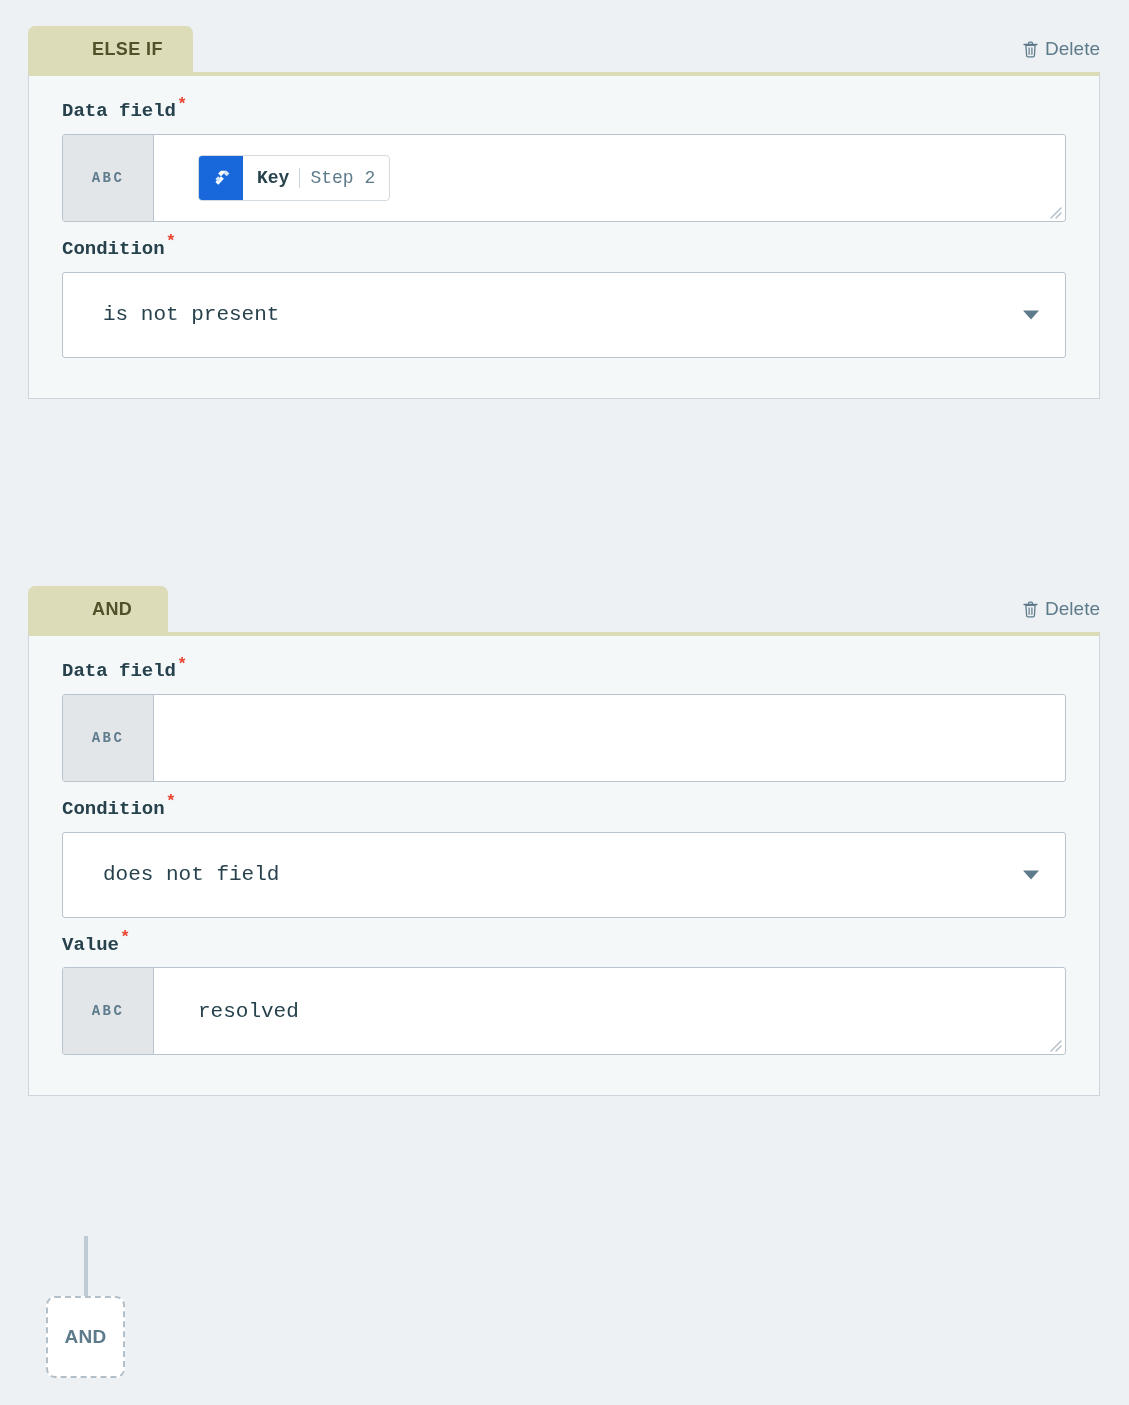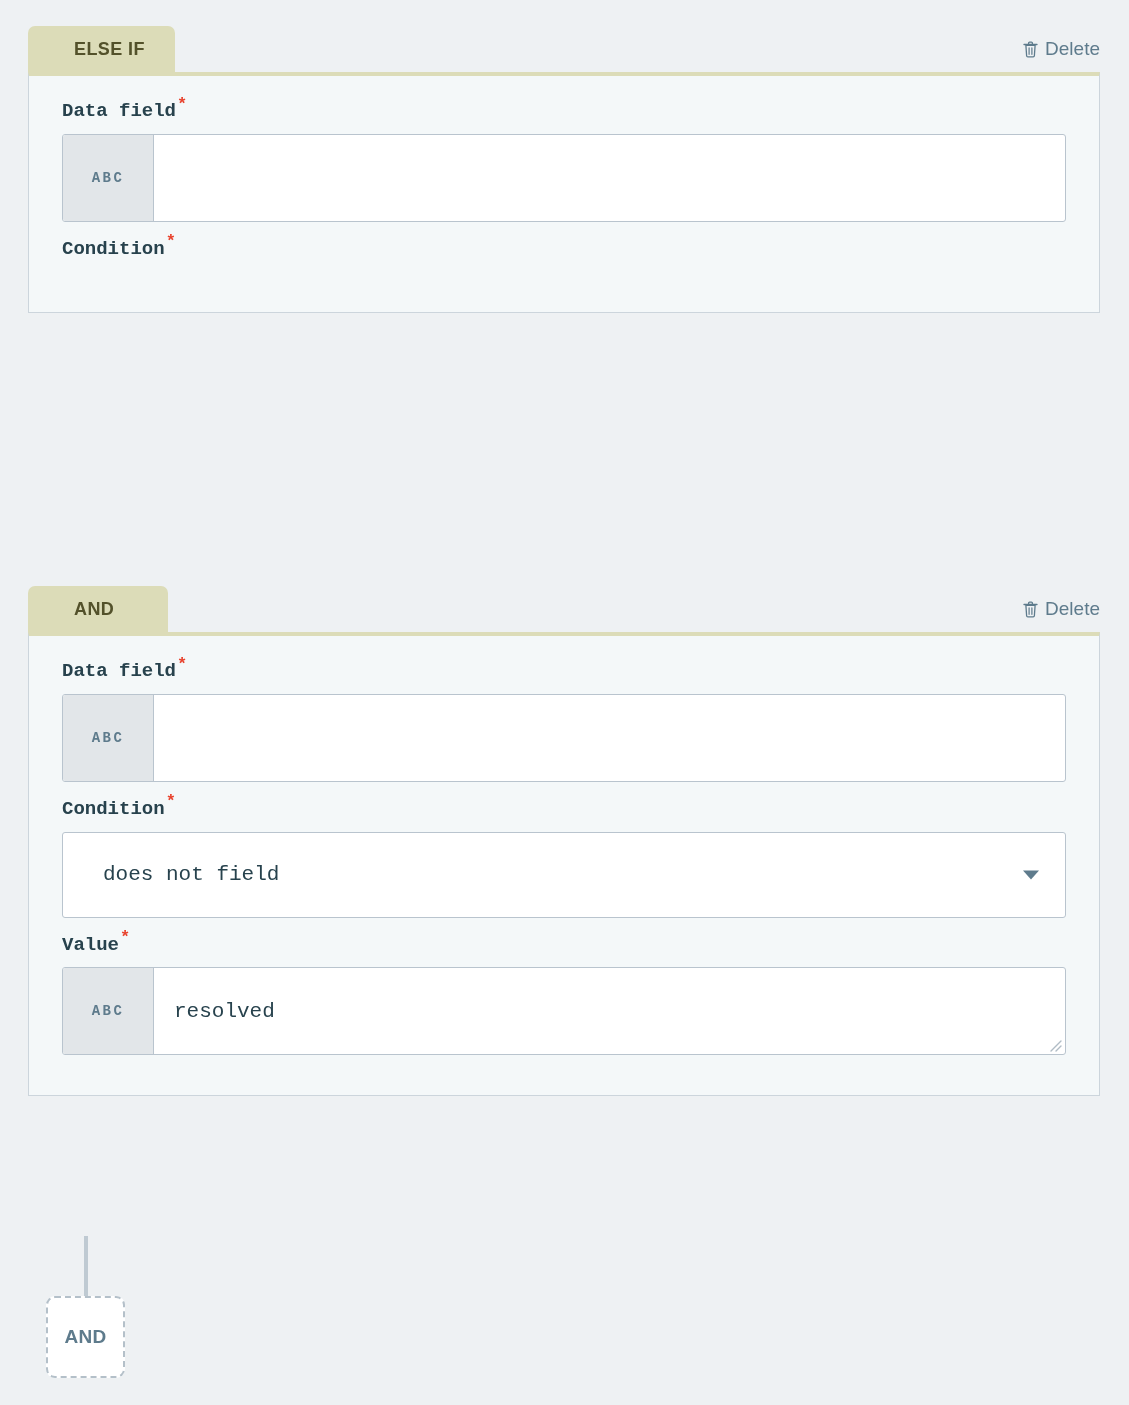--- a/index.html
+++ b/index.html
@@ -33,21 +33,21 @@
   }
   .tab {
     position: absolute;
     left: 0;
     top: 0;
     height: 46px;
     min-width: 140px;
     background: #dcdcb8;
     border-radius: 7px 7px 0 0;
     box-sizing: border-box;
-    padding: 0 30px 0 46px;
+    padding: 0 30px 0 64px;
     display: flex;
     align-items: center;
     justify-content: flex-start;
   }
   .tab-label {
     font-size: 18px;
     font-weight: bold;
     color: #53512a;
     letter-spacing: 0.4px;
     white-space: nowrap;
@@ -111,20 +111,21 @@
   
   .input-wrap {
     display: flex;
     align-items: stretch;
     border: 1px solid #b9c4ce;
     border-radius: 3px;
     background: #ffffff;
     height: 86px;
     position: relative;
     overflow: hidden;
+    gap: 24px;
   }
   .abc-prefix {
     width: 90px;
     flex: 0 0 90px;
     background: #e2e6e9;
     border-right: 1px solid #b9c4ce;
     display: flex;
     align-items: center;
     justify-content: center;
     font-size: 14px;
@@ -272,27 +273,53 @@
     </div>
 
     <div class="card">
 
       <div class="field">
         <span class="field-label">
           <span>Data field</span><span class="req">*</span>
         </span>
         <div class="input-wrap">
           <div class="abc-prefix">ABC</div>
+          <div class="input-body">
+            <span class="token">
+              <span class="token-icon jira">
+                <svg viewBox="0 0 26 26" width="22" height="22" aria-hidden="true">
+                  <path d="M19.6 4.4 13 11l-3.4-3.4 3.3-3.3 6.7.1z" fill="#ffffff"></path>
+                  <path d="M13 11 6.4 17.6l3.3 3.3L16.4 14 13 11z" fill="#ffffff"></path>
+                  <path d="M19.6 4.4 16.4 7.7l3.3 3.3 3.2-3.3-3.3-3.3z" fill="#d6e4fb"></path>
+                  <path d="M9.7 10.9 6.4 14.2l3.3 3.4 3.3-3.4-3.3-3.3z" fill="#d6e4fb"></path>
+                </svg>
+              </span>
+              <span class="token-text">
+                <span class="token-name">Key</span>
+                <span class="token-sep"></span>
+                <span class="token-step">Step 2</span>
+              </span>
+            </span>
+            <span class="resize-grip">
+              <svg viewBox="0 0 16 16" width="16" height="16" aria-hidden="true">
+                <path d="M15 5 5 15M15 10 10 15" stroke="#b0bcc5" stroke-width="1.4" stroke-linecap="round" fill="none"></path>
+              </svg>
+            </span>
+          </div>
         </div>
       </div>
 
       <div class="field">
         <span class="field-label">
           <span>Condition</span><span class="req">*</span>
         </span>
+        <div class="select-wrap">
+          <span class="select-value">is not present</span>
+          <span class="select-caret"></span>
+        </div>
       </div>
 
     </div>
   </div>
 
   <div class="group" style="top:586px;">
 
     <div class="group-tabrow">
       <div class="tab">
         <span class="tab-label">AND</span>

